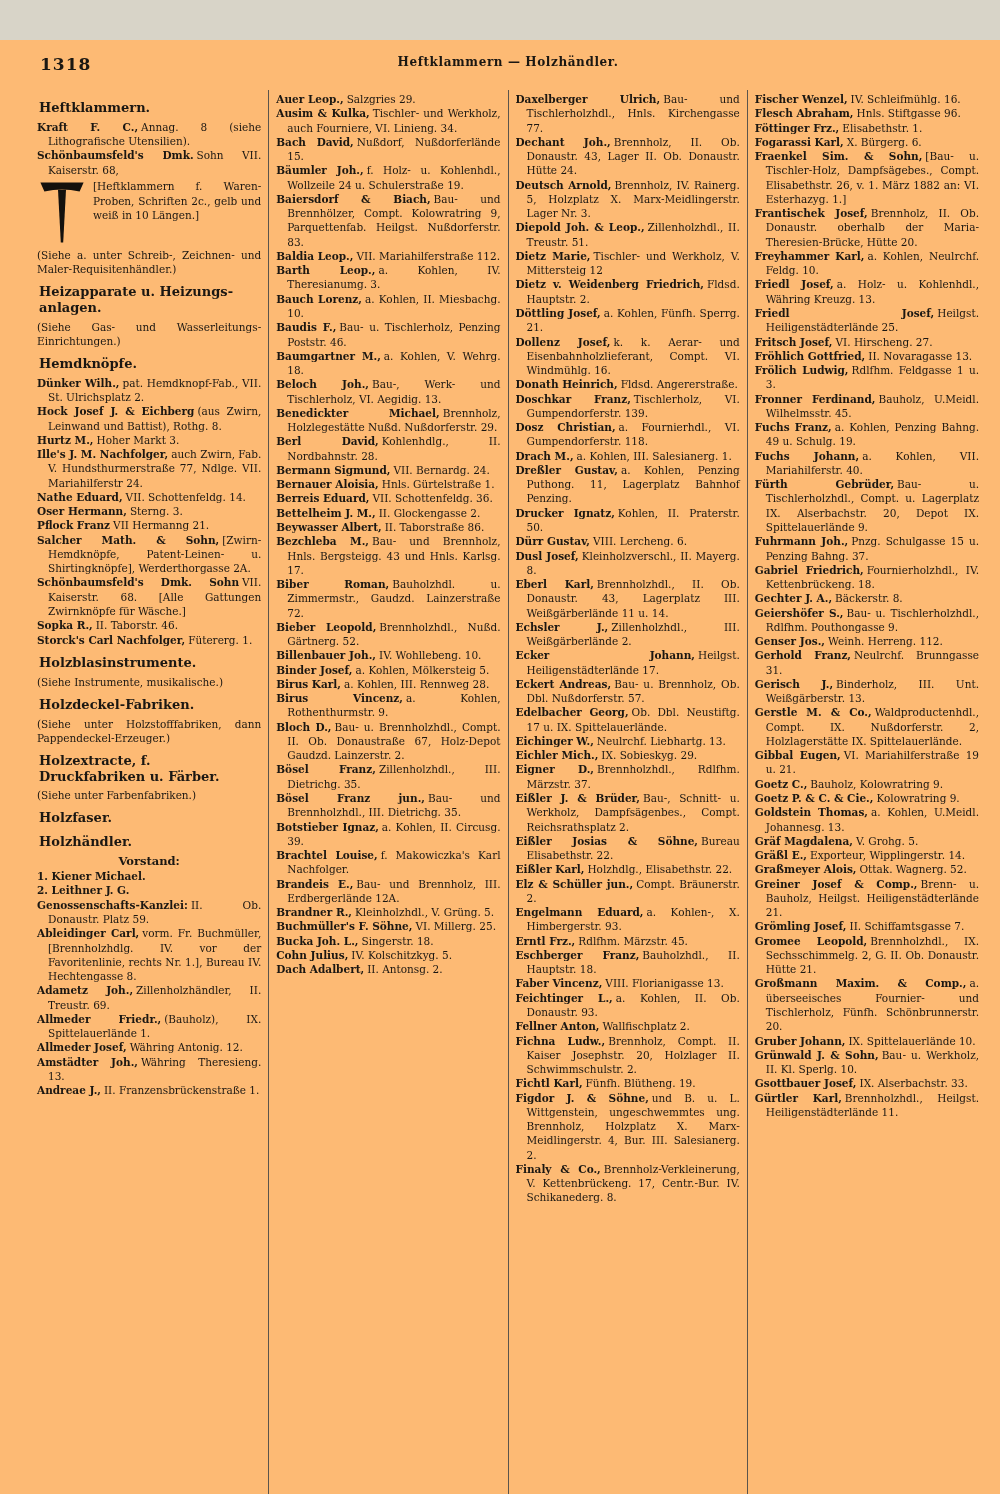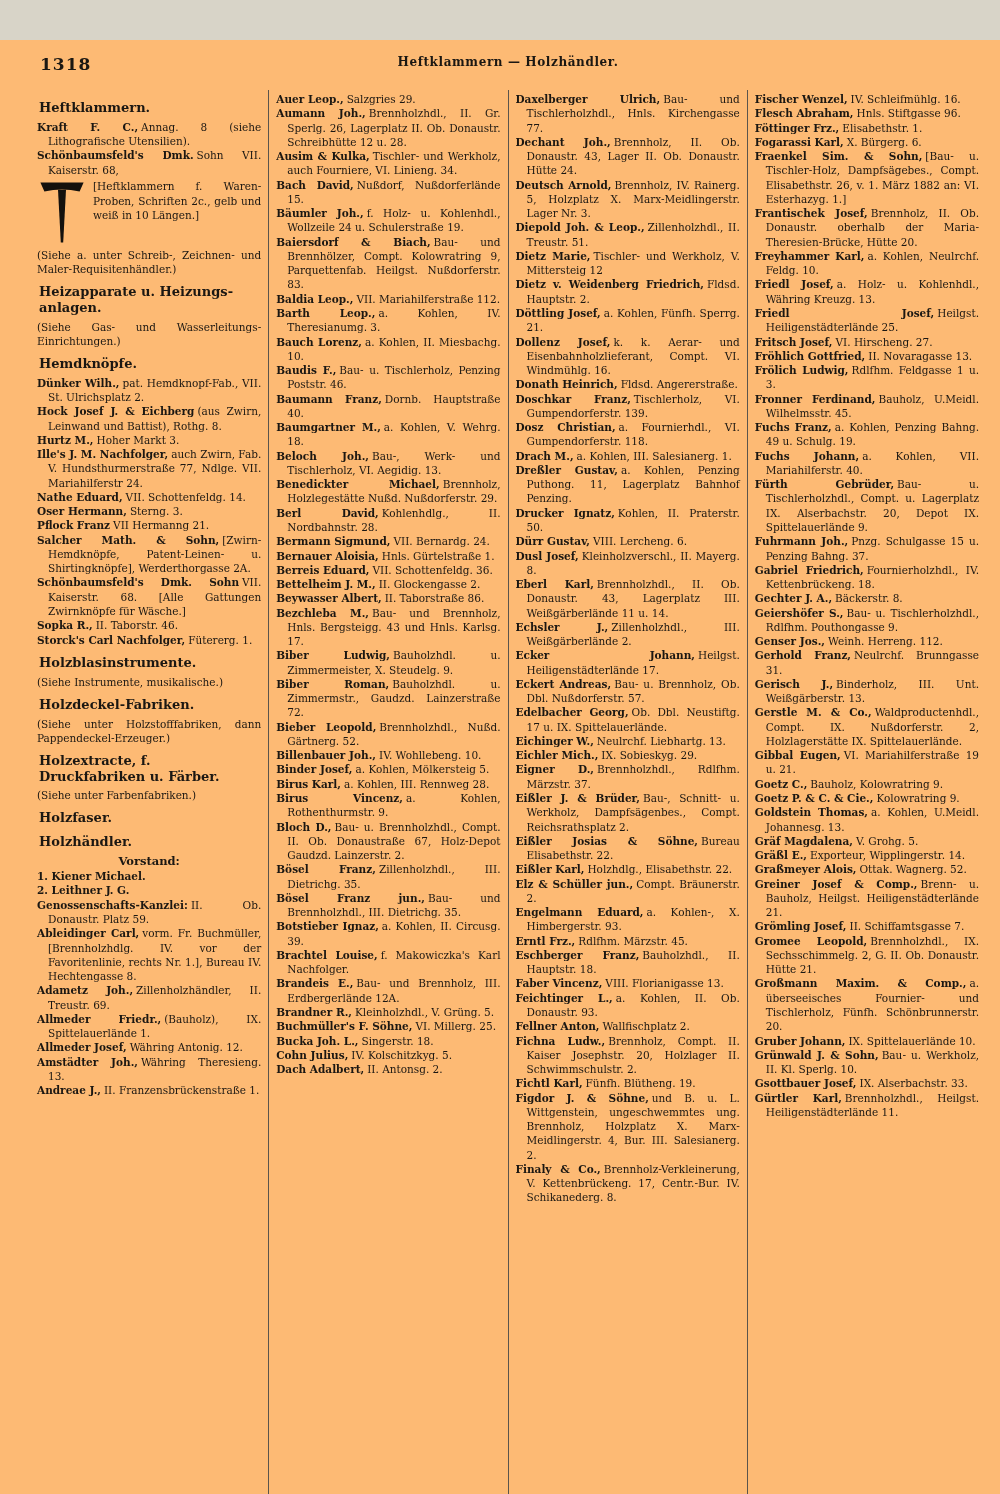--- a/index.html
+++ b/index.html
@@ -70,41 +70,38 @@
         <div class="col-entry"><span class="entry-name">Genossenschafts-Kanzlei:</span><span class="entry-text">II. Ob. Donaustr. Platz 59.</span></div>
         <div class="col-entry"><span class="entry-name">Ableidinger Carl,</span><span class="entry-text">vorm. Fr. Buchmüller, [Brennholzhdlg. IV. vor der Favoritenlinie, rechts Nr. 1.], Bureau IV. Hechtengasse 8.</span></div>
         <div class="col-entry"><span class="entry-name">Adametz Joh.,</span><span class="entry-text">Zillenholzhändler, II. Treustr. 69.</span></div>
         <div class="col-entry"><span class="entry-name">Allmeder Friedr.,</span><span class="entry-text">(Bauholz), IX. Spittelauerlände 1.</span></div>
         <div class="col-entry"><span class="entry-name">Allmeder Josef,</span><span class="entry-text">Währing Antonig. 12.</span></div>
         <div class="col-entry"><span class="entry-name">Amstädter Joh.,</span><span class="entry-text">Währing Theresieng. 13.</span></div>
         <div class="col-entry"><span class="entry-name">Andreae J.,</span><span class="entry-text">II. Franzensbrückenstraße 1.</span></div>
       </section>
     <section class="col">
         <div class="col-entry"><span class="entry-name">Auer Leop.,</span><span class="entry-text">Salzgries 29.</span></div>
-        <div class="col-entry"><span class="entry-name">Aumann Joh.,</span><span class="entry-text">Brennholzhdl., II. Gr. Sperlg. 26, Lagerplatz II. Ob. Donaustr. Schreibhütte 12 u. 28.</span></div>
         <div class="col-entry"><span class="entry-name">Ausim &amp; Kulka,</span><span class="entry-text">Tischler- und Werkholz, auch Fourniere, VI. Linieng. 34.</span></div>
         <div class="col-entry"><span class="entry-name">Bach David,</span><span class="entry-text">Nußdorf, Nußdorferlände 15.</span></div>
         <div class="col-entry"><span class="entry-name">Bäumler Joh.,</span><span class="entry-text">f. Holz- u. Kohlenhdl., Wollzeile 24 u. Schulerstraße 19.</span></div>
         <div class="col-entry"><span class="entry-name">Baiersdorf &amp; Biach,</span><span class="entry-text">Bau- und Brennhölzer, Compt. Kolowratring 9, Parquettenfab. Heilgst. Nußdorferstr. 83.</span></div>
         <div class="col-entry"><span class="entry-name">Baldia Leop.,</span><span class="entry-text">VII. Mariahilferstraße 112.</span></div>
         <div class="col-entry"><span class="entry-name">Barth Leop.,</span><span class="entry-text">a. Kohlen, IV. Theresianumg. 3.</span></div>
         <div class="col-entry"><span class="entry-name">Bauch Lorenz,</span><span class="entry-text">a. Kohlen, II. Miesbachg. 10.</span></div>
         <div class="col-entry"><span class="entry-name">Baudis F.,</span><span class="entry-text">Bau- u. Tischlerholz, Penzing Poststr. 46.</span></div>
-        <div class="col-entry"><span class="entry-name">Baumann Franz,</span><span class="entry-text">Dornb. Hauptstraße 40.</span></div>
         <div class="col-entry"><span class="entry-name">Baumgartner M.,</span><span class="entry-text">a. Kohlen, V. Wehrg. 18.</span></div>
         <div class="col-entry"><span class="entry-name">Beloch Joh.,</span><span class="entry-text">Bau-, Werk- und Tischlerholz, VI. Aegidig. 13.</span></div>
         <div class="col-entry"><span class="entry-name">Benedickter Michael,</span><span class="entry-text">Brennholz, Holzlegestätte Nußd. Nußdorferstr. 29.</span></div>
         <div class="col-entry"><span class="entry-name">Berl David,</span><span class="entry-text">Kohlenhdlg., II. Nordbahnstr. 28.</span></div>
         <div class="col-entry"><span class="entry-name">Bermann Sigmund,</span><span class="entry-text">VII. Bernardg. 24.</span></div>
         <div class="col-entry"><span class="entry-name">Bernauer Aloisia,</span><span class="entry-text">Hnls. Gürtelstraße 1.</span></div>
         <div class="col-entry"><span class="entry-name">Berreis Eduard,</span><span class="entry-text">VII. Schottenfeldg. 36.</span></div>
         <div class="col-entry"><span class="entry-name">Bettelheim J. M.,</span><span class="entry-text">II. Glockengasse 2.</span></div>
         <div class="col-entry"><span class="entry-name">Beywasser Albert,</span><span class="entry-text">II. Taborstraße 86.</span></div>
         <div class="col-entry"><span class="entry-name">Bezchleba M.,</span><span class="entry-text">Bau- und Brennholz, Hnls. Bergsteigg. 43 und Hnls. Karlsg. 17.</span></div>
-        <div class="col-entry"><span class="entry-name">Biber Ludwig,</span><span class="entry-text">Bauholzhdl. u. Zimmermeister, X. Steudelg. 9.</span></div>
         <div class="col-entry"><span class="entry-name">Biber Roman,</span><span class="entry-text">Bauholzhdl. u. Zimmermstr., Gaudzd. Lainzerstraße 72.</span></div>
         <div class="col-entry"><span class="entry-name">Bieber Leopold,</span><span class="entry-text">Brennholzhdl., Nußd. Gärtnerg. 52.</span></div>
         <div class="col-entry"><span class="entry-name">Billenbauer Joh.,</span><span class="entry-text">IV. Wohllebeng. 10.</span></div>
         <div class="col-entry"><span class="entry-name">Binder Josef,</span><span class="entry-text">a. Kohlen, Mölkersteig 5.</span></div>
         <div class="col-entry"><span class="entry-name">Birus Karl,</span><span class="entry-text">a. Kohlen, III. Rennweg 28.</span></div>
         <div class="col-entry"><span class="entry-name">Birus Vincenz,</span><span class="entry-text">a. Kohlen, Rothenthurmstr. 9.</span></div>
         <div class="col-entry"><span class="entry-name">Bloch D.,</span><span class="entry-text">Bau- u. Brennholzhdl., Compt. II. Ob. Donaustraße 67, Holz-Depot Gaudzd. Lainzerstr. 2.</span></div>
         <div class="col-entry"><span class="entry-name">Bösel Franz,</span><span class="entry-text">Zillenholzhdl., III. Dietrichg. 35.</span></div>
         <div class="col-entry"><span class="entry-name">Bösel Franz jun.,</span><span class="entry-text">Bau- und Brennholzhdl., III. Dietrichg. 35.</span></div>
         <div class="col-entry"><span class="entry-name">Botstieber Ignaz,</span><span class="entry-text">a. Kohlen, II. Circusg. 39.</span></div>

